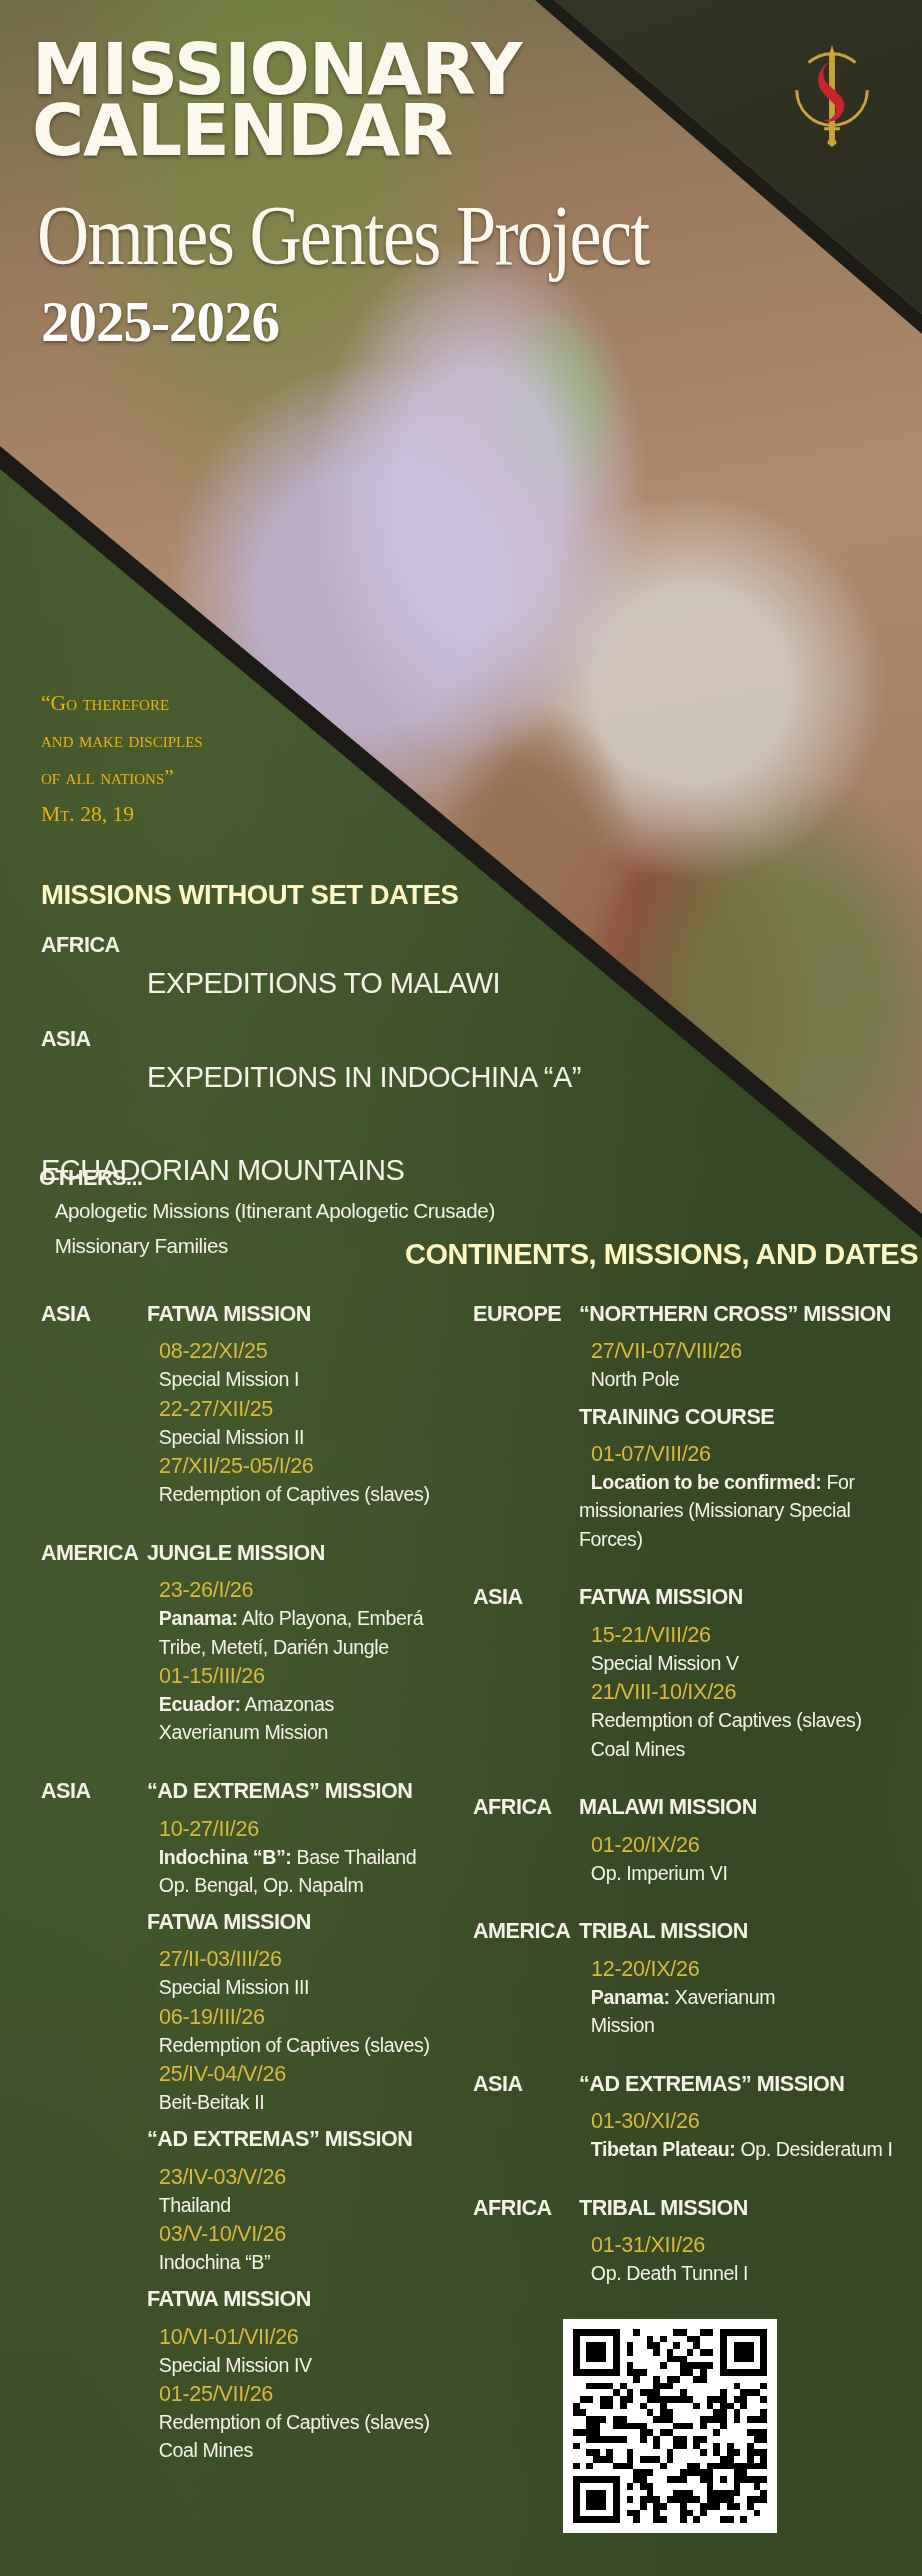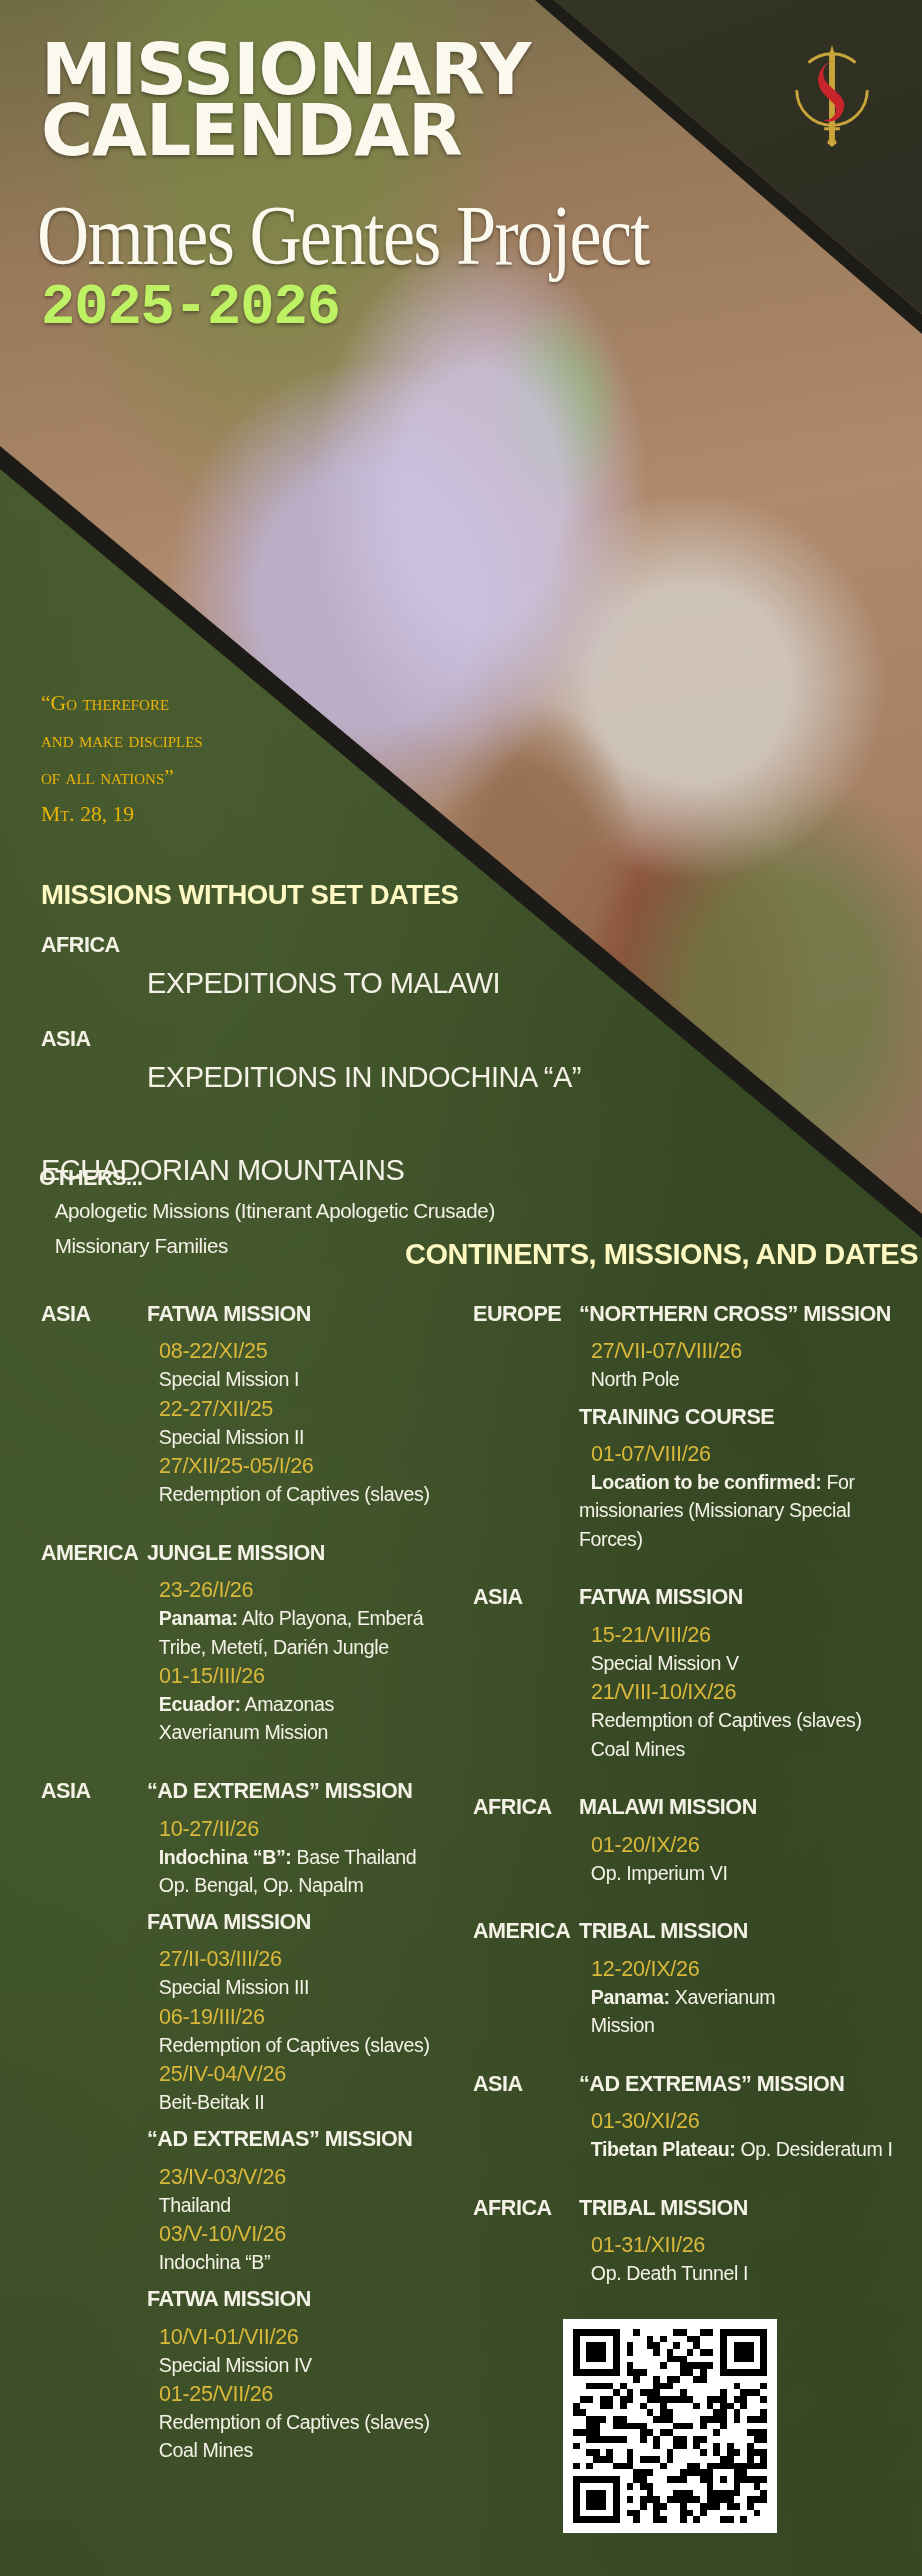--- a/index.html
+++ b/index.html
@@ -43,35 +43,35 @@
       clip-path: polygon(535px 0, 554px 0, 922px 314px, 922px 334px);
       background: #1e1c16;
     }
     .diag-bottom {
       position: absolute; left: 0; top: 0; width: 922px; height: 1265px;
       clip-path: polygon(0 446px, 922px 1214px, 922px 1238px, 0 469px);
       background: #1c1b17;
     }
     
     .title-main {
-      position: absolute; left: 41px; top: 39px;
+      position: absolute; left: 32px; top: 39px;
       font-family: "DejaVu Sans", sans-serif; font-weight: bold;
       font-size: 71px; line-height: 61px; letter-spacing: -1px;
       color: #fbf8ee; text-shadow: 0 2px 3.9px rgba(0,0,0,0.4);
     }
     .title-sub {
       position: absolute; left: 37px; top: 192px;
       font-family: "Liberation Serif", serif; font-size: 84px; line-height: 88px;
       color: #fbf8ee; letter-spacing: -2px; transform: scaleX(0.86); transform-origin: left;
       text-shadow: 0 2px 3.9px rgba(0,0,0,0.4);
     }
     .title-year {
-      position: absolute; left: 41px; top: 277px;
-      font-family: Liberation Mono, monospace; font-weight: bold;
-      font-size: 57px; line-height: 63px; color: #bef264; letter-spacing: -1px;
+      position: absolute; left: 41px; top: 290px;
+      font-family: Liberation Serif, serif; font-weight: bold;
+      font-size: 57px; line-height: 63px; color: #ffffff; letter-spacing: -1px;
       text-shadow: 0 2px 3.9px rgba(0,0,0,0.4);
     }
     .logo { position: absolute; left: 785px; top: 41px; width: 94px; height: 110px; }
     
     .quote {
       position: absolute; left: 41px; top: 685px;
       font-family: "Liberation Serif", serif; font-size: 21.6px; line-height: 37px;
       color: #eab308; font-variant: small-caps;
     }
     

